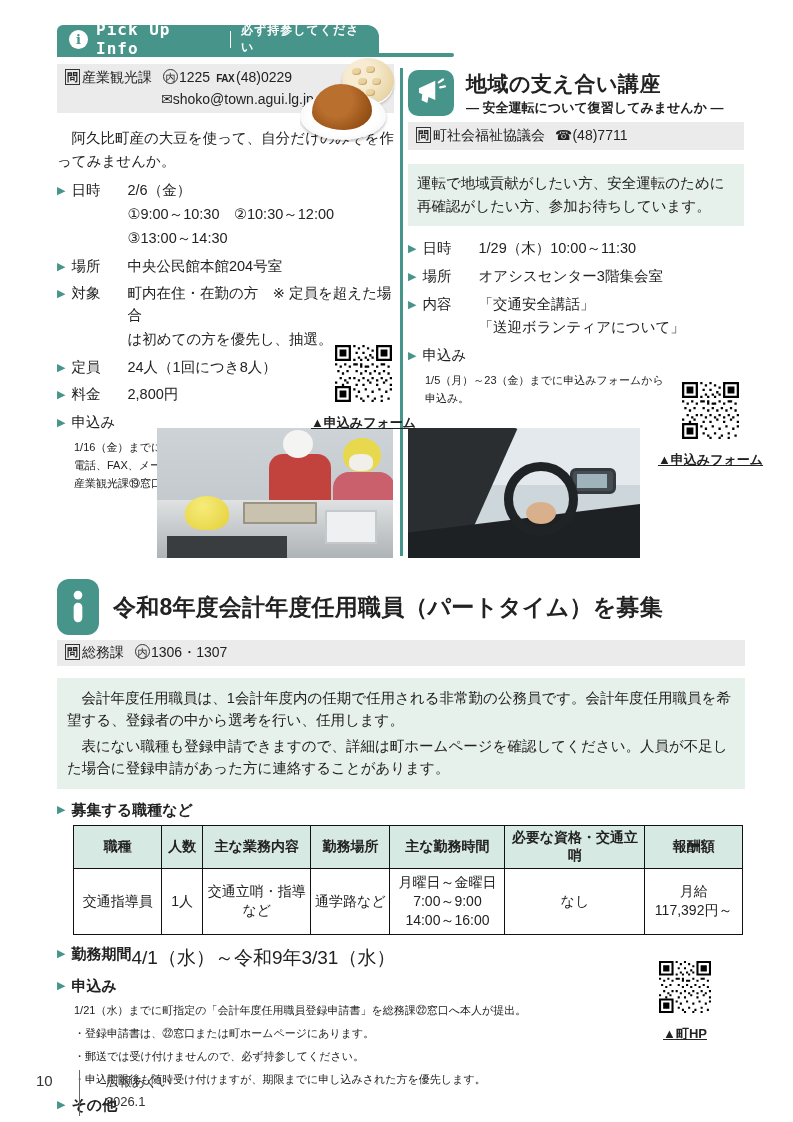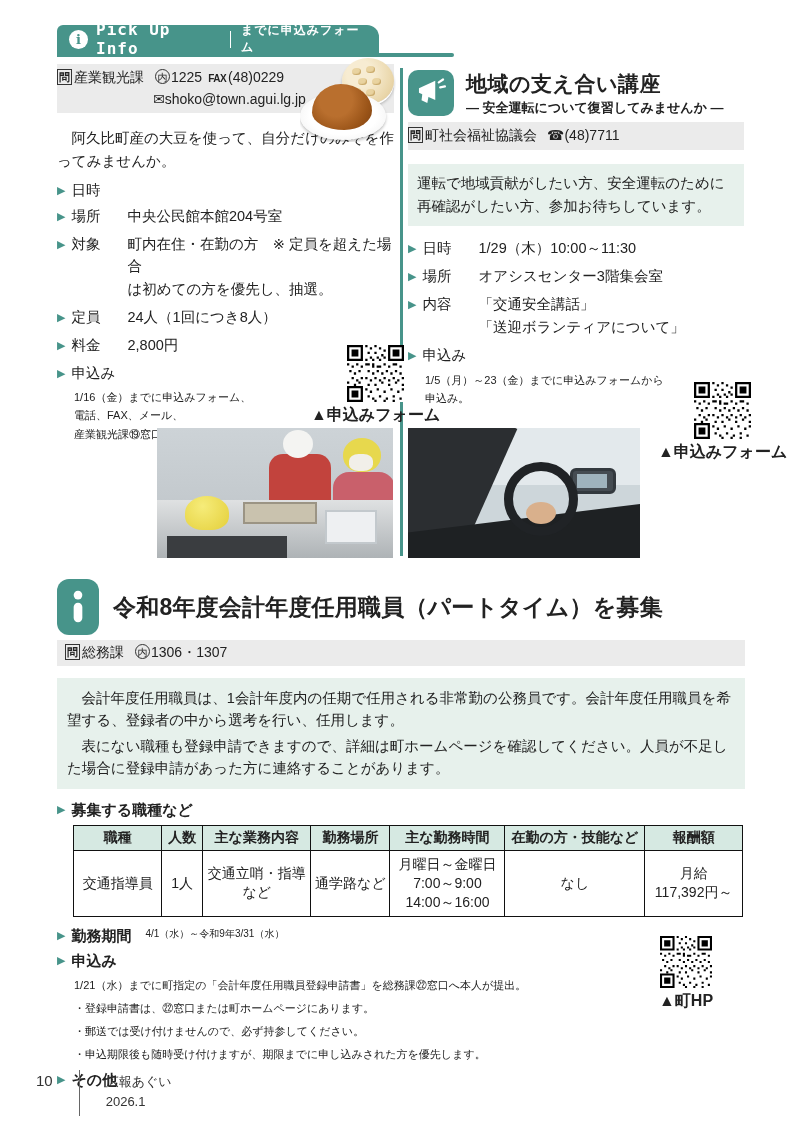--- a/index.html
+++ b/index.html
@@ -39,41 +39,41 @@
   .col.right{width:336px;}
   .col-divider{width:3px;background:var(--teal);margin:4px 5px 0 6px;height:488px;}
 
   .art-head{display:flex;align-items:center;height:58px;gap:12px;}
   .mega-icon{width:46px;height:46px;border-radius:10px;background:var(--teal);flex:0 0 auto;
     display:flex;align-items:center;justify-content:center;}
   .art-title{font-size:22px;font-weight:bold;margin:0;letter-spacing:.5px;}
   .art-title.small{font-size:21px;}
   .art-sub{font-size:13px;font-weight:bold;margin-top:1px;}
 
-  .contact-bar{background:var(--bar);padding:3px 0;font-size:14px;line-height:1.55;position:relative;z-index:1;}
+  .contact-bar{background:var(--bar);padding:3px 8px;font-size:14px;line-height:1.55;position:relative;z-index:1;}
   .contact-bar .line2{padding-left:96px;}
   .boxed{display:inline-block;border:1.5px solid #333;font-size:11px;font-weight:bold;line-height:1.1;
     padding:1px 1px;margin-right:2px;vertical-align:1px;}
   .circled{display:inline-block;border:1.2px solid #333;border-radius:50%;width:15px;height:15px;
     font-size:10px;line-height:15px;text-align:center;vertical-align:1px;margin:0 1px;}
   .faxg{font-size:10px;font-weight:bold;letter-spacing:-.5px;margin:0 2px 0 6px;}
   .sp{display:inline-block;width:10px;}
 
   .intro{margin:14px 0 8px;font-size:14.5px;line-height:1.55;text-indent:1em;}
   .hl-box{margin-top:14px;background:var(--pale);padding:8px 9px;font-size:14.5px;line-height:1.6;}
 
   .drow{display:flex;margin:4px 0;font-size:14.5px;line-height:1.5;}
   .arw{color:var(--teal);font-size:11px;margin-right:6px;transform:translateY(2px);flex:0 0 auto;}
   .dlabel{font-weight:normal;min-width:46px;margin-right:10px;white-space:nowrap;}
   .dval div{margin-bottom:2px;}
   .apply-lines{padding-left:17px;font-size:11px;line-height:1.65;}
 
   .qr-block{position:absolute;text-align:center;z-index:2;}
   .qr{width:57px;height:57px;display:block;margin:0 auto;}
-  .qr-cap{font-size:16px;font-weight:bold;margin-top:3px;white-space:nowrap;}
+  .qr-cap{font-size:13px;font-weight:bold;margin-top:12px;white-space:nowrap;text-decoration:underline;}
 
   
   .photo{position:absolute;overflow:hidden;}
   .miso-photo{right:-2px;top:-8px;width:96px;height:86px;z-index:3;background:transparent;}
   .bean-dish{position:absolute;right:2px;top:2px;width:52px;height:46px;border-radius:50%;
     background:radial-gradient(circle at 35% 35%,#f7ecd2 0 30%,#ead7ab 70%,#d9bf8c 100%);
     box-shadow:0 2px 0 #fff,0 3px 3px rgba(0,0,0,.25);}
   .bean-dish i{position:absolute;width:9px;height:7px;border-radius:50%;background:#e9d3a0;box-shadow:inset -1px -1px 1px #c9a96a;}
   .miso-plate{position:absolute;left:0;bottom:2px;width:86px;height:48px;border-radius:50%;
     background:radial-gradient(#ffffff 55%,#ececec);box-shadow:0 2px 3px rgba(0,0,0,.25);}
@@ -104,21 +104,21 @@
   .recruit{position:absolute;left:57px;top:578px;width:688px;}
   .r-head{display:flex;align-items:center;gap:14px;height:58px;}
   .big-info{width:42px;height:56px;border-radius:12px;background:var(--teal);flex:0 0 auto;
     display:flex;align-items:center;justify-content:center;}
   .r-title{font-size:23px;font-weight:bold;margin:0;letter-spacing:.2px;}
   .r-bar{margin-top:4px;background:var(--bar);padding:4px 8px;font-size:14px;}
   .r-box{margin-top:12px;background:var(--pale);padding:6px 10px;}
   .r-box p{margin:3px 0;font-size:14.5px;line-height:1.55;text-indent:1em;}
   .heading-row{display:flex;align-items:flex-start;margin-top:12px;font-size:15px;}
   .heading-row .hlabel{font-weight:bold;}
-  .heading-row .hval{font-weight:normal;font-size:10px;margin-left:14px;}
+  .heading-row .hval{font-weight:normal;font-size:19px;}
   table.jobs{border-collapse:collapse;margin:5px 0 0 16px;width:calc(100% - 18px);}
   table.jobs th,table.jobs td{border:1px solid #111;text-align:center;font-size:14px;}
   table.jobs th{background:var(--thead);padding:3px 2px;font-weight:bold;}
   table.jobs td{padding:4px 2px;white-space:pre-line;line-height:1.35;}
   .r-apply{position:relative;}
   .r-apply .apply-lines p{margin:5px 0;}
   .qr-recruit{left:602px;top:-16px;}
 
   
   .footer{position:absolute;left:36px;top:1070px;display:flex;align-items:flex-start;gap:26px;}
@@ -149,21 +149,21 @@
       <rect x="8" y="13" width="8" height="18" rx="4" fill="#fff"></rect>
     </symbol>
   </defs>
 </svg>
 
 <div class="pickup-wrap">
   <div class="pickup-tab">
     <span class="info-circle">i</span>
     <span class="pickup-title">Pick Up Info</span>
     <span class="tab-div"></span>
-    <span class="pickup-sub">までに申込みフォーム</span>
+    <span class="pickup-sub">必ず持参してください</span>
   </div>
   <div class="tab-underline"></div>
 </div>
 
 <section class="columns">
 
   <article class="col left">
 
     <div class="photo miso-photo">
       <span class="bean-dish">
@@ -185,20 +185,25 @@
       <div class="line2">
         <span>✉</span><span>shoko@town.agui.lg.jp</span>
       </div>
     </div>
 
     <p class="intro">阿久比町産の大豆を使って、自分だけのみそを作ってみませんか。</p>
 
     <div class="drow">
       <span class="arw">▶</span>
       <span class="dlabel">日時</span>
+      <span class="dval">
+        <div>2/6（金）</div>
+        <div>①9:00～10:30　②10:30～12:00</div>
+        <div>③13:00～14:30</div>
+      </span>
     </div>
     <div class="drow">
       <span class="arw">▶</span>
       <span class="dlabel">場所</span>
       <span class="dval">
         <div>中央公民館本館204号室</div>
       </span>
     </div>
     <div class="drow">
       <span class="arw">▶</span>
@@ -362,21 +367,21 @@
         <col style="width:20.9%">
         <col style="width:14.6%">
     </colgroup>
     <thead>
       <tr>
         <th>職種</th>
         <th>人数</th>
         <th>主な業務内容</th>
         <th>勤務場所</th>
         <th>主な勤務時間</th>
-        <th>在勤の方・技能など</th>
+        <th>必要な資格・交通立哨</th>
         <th>報酬額</th>
       </tr>
     </thead>
     <tbody>
       <tr>
         <td>交通指導員</td>
         <td>1人</td>
         <td>交通立哨・指導
 など</td>
         <td>通学路など</td>

